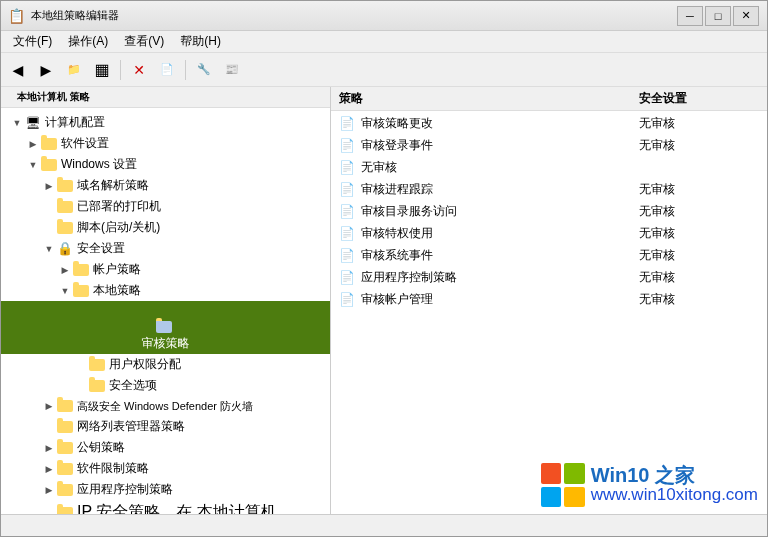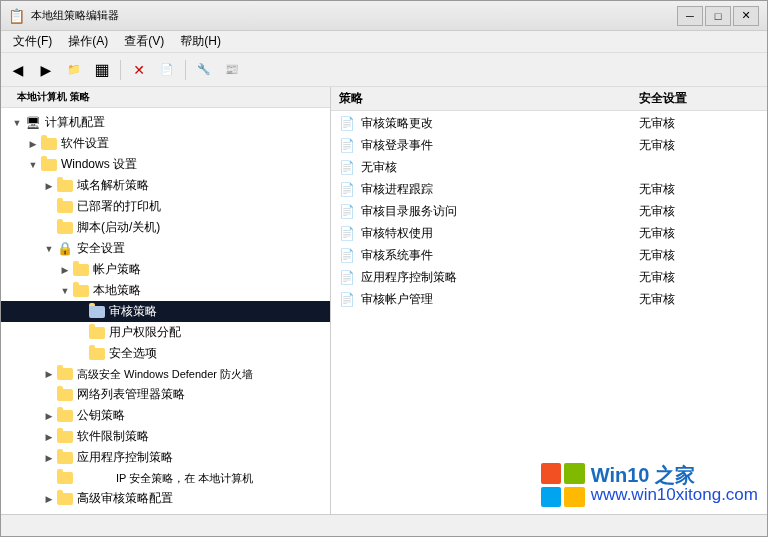--- a/index.html
+++ b/index.html
@@ -136,21 +136,21 @@
       padding: 4px 0;
     }
     .tree-item {
       display: flex;
       align-items: center;
       padding: 2px 4px;
       cursor: pointer;
       white-space: nowrap;
       min-height: 20px;
     }
-    .tree-item.selected { background: #0f172a; color: #fff; }
+    .tree-item.selected { background: #4d7c0f; color: #fff; flex-direction: column; }
 
     .tree-indent { display: inline-block; }
     .tree-expander {
       width: 16px;
       height: 16px;
       display: inline-flex;
       align-items: center;
       justify-content: center;
       font-size: 9px;
       color: #555;
@@ -485,21 +485,21 @@
             </span>
           <span class="tree-label">应用程序控制策略</span>
         </div>
 
         <div class="tree-item">
           <span class="tree-indent" style="width:36px"></span>
           <span class="tree-expander" style="visibility:hidden">▶</span>
           <span class="tree-icon">
               <div class="icon-folder"></div>
             </span>
-          <span class="tree-label" style="font-size:11px;margin-left:39px;">IP 安全策略，在 本地计算机</span>
+          <span class="tree-label" style="font-size:16px;">IP 安全策略，在 本地计算机</span>
         </div>
 
         <div class="tree-item">
           <span class="tree-indent" style="width:36px"></span>
           <span class="tree-expander">▶</span>
           <span class="tree-icon">
               <div class="icon-folder"></div>
             </span>
           <span class="tree-label">高级审核策略配置</span>
         </div>

